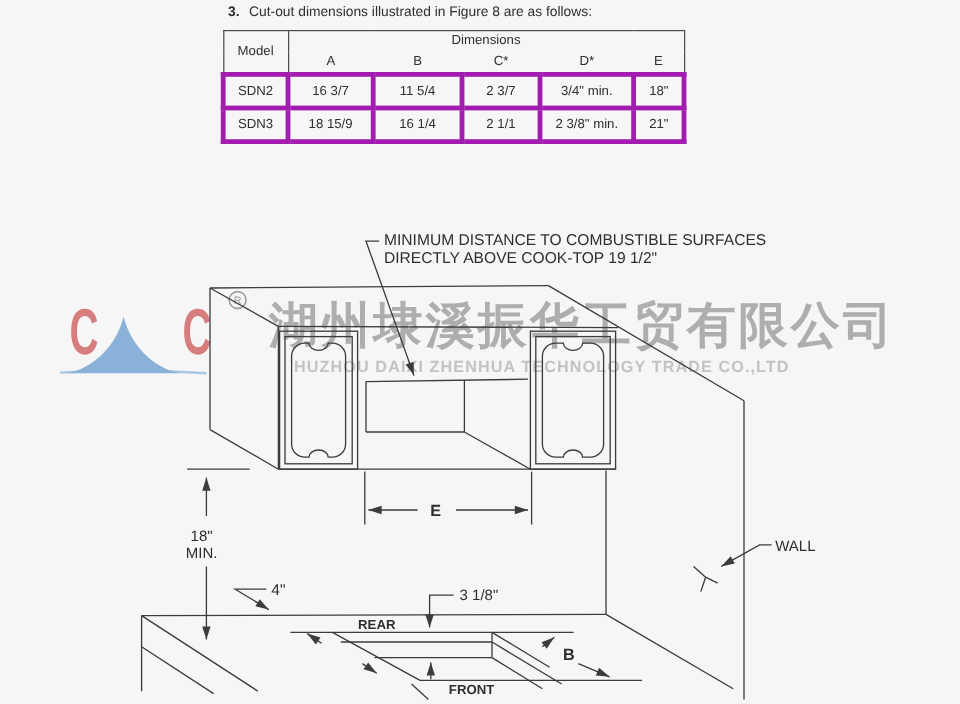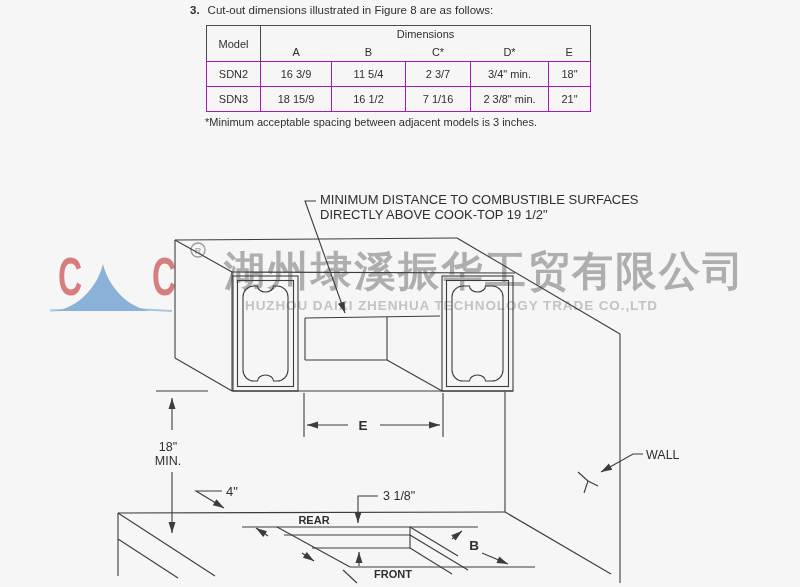--- a/index.html
+++ b/index.html
@@ -2,26 +2,26 @@
 <html><head>
 <meta charset="utf-8">
 <style>
   html,body{margin:0;padding:0;}
   body{font-family:"Liberation Sans","DejaVu Sans",sans-serif;background:#e9e9e9;}
   #page{position:relative;width:800px;height:587px;background:#f6f6f6;overflow:hidden;}
   
   #step{position:absolute;left:190px;top:4px;font-size:11.5px;color:#2e2e2e;display:flex;}
   #step .num{font-weight:bold;margin-right:8px;}
   
-  #tablewrap{position:absolute;left:206px;top:25px;}
+  #tablewrap{position:absolute;left:184px;top:25px;}
   table{border-collapse:collapse;table-layout:fixed;width:384px;border:1.2px solid #4a4a4a;}
   td{font-size:11px;text-align:center;color:#2e2e2e;padding:0;overflow:hidden;white-space:nowrap;}
   tr.r1{height:17px;} tr.r2{height:19px;}
   .model-h{border-right:1px solid #4a4a4a;}
-  tbody td{border:1px solid #a21caf;height:24px;margin-top:31px;}
+  tbody td{border:4px solid #a21caf;height:24px;margin-top:31px;}
   #footnote{position:absolute;left:205px;top:116px;font-size:11px;color:#2e2e2e;}
   
   svg{position:absolute;left:0;top:0;}
   .wm-cn{font-weight:900;letter-spacing:2.5px;}
   .wm-en{font-weight:700;letter-spacing:0.9px;}
 </style>
 </head>
 <body>
 
 <div id="page">
@@ -50,38 +50,37 @@
             <td>A</td>
             <td>B</td>
             <td>C*</td>
             <td>D*</td>
             <td>E</td>
           </tr>
       </thead>
       <tbody id="tbody">
           <tr>
             <td>SDN2</td>
-            <td>16 3/9</td>
+            <td>16 3/7</td>
             <td>11 5/4</td>
             <td>2 3/7</td>
             <td>3/4" min.</td>
             <td>18"</td>
           </tr>
           <tr>
             <td>SDN3</td>
             <td>18 15/9</td>
-            <td>16 1/2</td>
-            <td>7 1/16</td>
+            <td>16 1/4</td>
+            <td>2 1/1</td>
             <td>2 3/8" min.</td>
             <td>21"</td>
           </tr>
         </tbody>
     </table>
   </div>
-  <div id="footnote">*Minimum acceptable spacing between adjacent models is 3 inches.</div>
 
   <svg width="800" height="587" viewBox="0 0 800 587">
     <defs>
       <marker id="ah" viewBox="0 0 12 8" refX="11.5" refY="4" markerWidth="12" markerHeight="8" orient="auto" markerUnits="userSpaceOnUse">
         <path d="M0.5,0.5 L11.5,4 L0.5,7.5 Z" fill="#3c3c3c"></path>
       </marker>
     </defs>
 
     <g>
       <path d="M50,310.5 C90,308 130,308 172,311" stroke="#a9c6e4" stroke-width="2" fill="none"></path>

